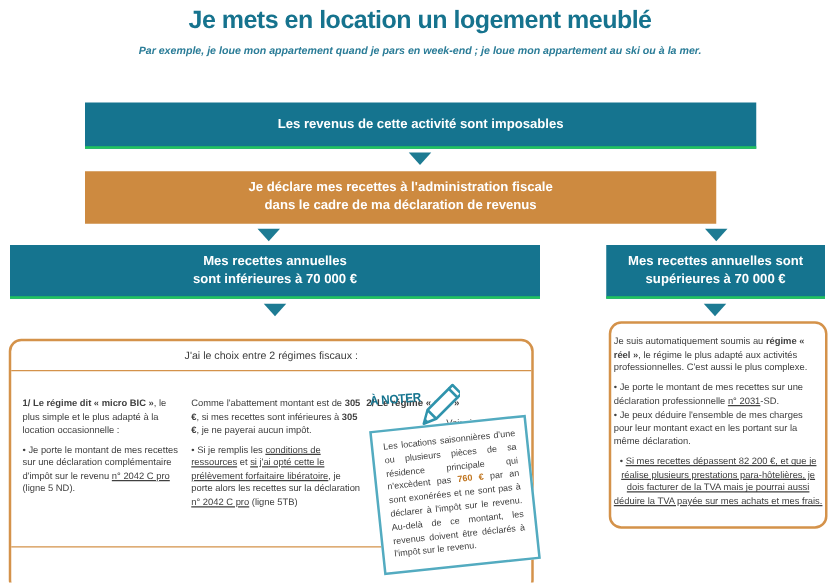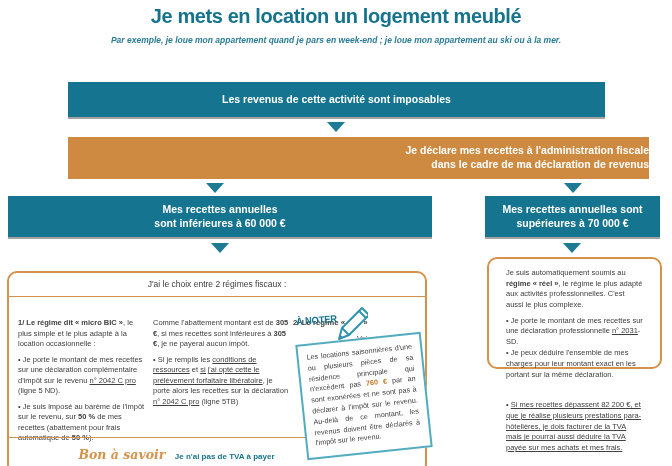--- a/index.html
+++ b/index.html
@@ -18,39 +18,39 @@
   .page-subtitle{
     position:absolute;top:35px;left:0;width:100%;text-align:center;
     font-size:8.5px;font-style:italic;color:#2a7c97;font-weight:bold;
   }
 
   .banner{
     position:absolute;box-sizing:border-box;
     display:flex;flex-direction:column;align-items:center;justify-content:center;
     color:#ffffff;font-weight:bold;font-size:10.5px;line-height:1.32;text-align:center;
   }
-  .banner.teal{background:#15748f;border-bottom:2px solid #a3a3a3;}
+  .banner.teal{background:#15748f;border-bottom:2px solid #22c55e;}
   .banner.orange{background:#cd8a40;}
   .banner1{left:68px;top:82px;width:537px;height:37px;}
-  .banner2{left:68px;top:137px;width:581px;height:42px;align-items:flex-end;}
+  .banner2{left:68px;top:137px;width:505px;height:42px;}
   .bannerL{left:8px;top:196px;width:424px;height:43px;}
   .bannerR{left:485px;top:196px;width:175px;height:43px;}
 
   .arrow-down{
     position:absolute;width:0;height:0;
     border-left:9px solid transparent;border-right:9px solid transparent;
     border-top:10px solid #1d7b93;
   }
 
   .obox{
     position:absolute;box-sizing:border-box;background:#ffffff;
     border:2px solid #d4924a;border-radius:10px;
   }
   .left-box{left:7px;top:271px;width:420px;height:203px;}
-  .right-box{left:487px;top:257px;width:175px;height:112px;padding:9px 17px;font-size:7.5px;line-height:1.42;}
+  .right-box{left:487px;top:257px;width:175px;height:166px;padding:9px 2px;font-size:7.5px;line-height:1.42;}
 
   .lb-header{position:absolute;top:6px;left:0;width:100%;text-align:center;font-size:8.5px;color:#3d3d3d;}
   .lb-divider{position:absolute;left:0;right:0;top:23px;border-top:1px solid #d4924a;}
   .lb-divider2{position:absolute;left:0;right:0;top:164px;border-top:1px solid #d4924a;}
 
   .col{position:absolute;top:31px;font-size:7.5px;line-height:1.4;color:#404040;margin-top:14px;}
   .col p{margin:0 0 5px 0;}
   .col1{left:9px;width:130px;}
   .col2{left:144px;width:136px;}
   .col3{left:284px;width:130px;}
@@ -92,73 +92,68 @@
 <div class="banner orange banner2">
   <span>Je déclare mes recettes à l'administration fiscale</span>
   <span>dans le cadre de ma déclaration de revenus</span>
 </div>
 
 <div class="arrow-down" style="left:206px;top:183px;"></div>
 <div class="arrow-down" style="left:564px;top:183px;"></div>
 
 <div class="banner teal bannerL">
   <span>Mes recettes annuelles</span>
-  <span>sont inférieures à 60 000 €</span>
+  <span>sont inférieures à 70 000 €</span>
 </div>
 <div class="banner teal bannerR">
   <span>Mes recettes annuelles sont</span>
   <span>supérieures à 70 000 €</span>
 </div>
 
 <div class="arrow-down" style="left:211px;top:243px;"></div>
 <div class="arrow-down" style="left:563px;top:243px;"></div>
 
 <div class="obox left-box">
   <div class="lb-header">J'ai le choix entre 2 régimes fiscaux :</div>
   <div class="lb-divider"></div>
 
   <div class="col col1">
     <p><span class="b">1/ Le régime dit « micro BIC »</span><span>, le plus simple et le plus adapté à la location occasionnelle :</span></p>
     <p><span>• Je porte le montant de mes recettes sur une déclaration complémentaire d'impôt sur le revenu </span><span class="u">n° 2042 C pro</span><span> (ligne 5 ND).</span></p>
-    <p><span>• Je suis imposé au barème de l'impôt sur le revenu, sur </span><span class="b">50 %</span><span> de mes recettes (abattement pour frais automatique de </span><span class="b">50 %</span><span>).</span></p>
   </div>
 
   <div class="col col2">
     <p><span>Comme l'abattement montant est de </span><span class="b">305 €</span><span>, si mes recettes sont inférieures à </span><span class="b">305 €</span><span>, je ne payerai aucun impôt.</span></p>
     <p><span>• Si je remplis les </span><span class="u">conditions de ressources</span><span> et </span><span class="u">si j'ai opté cette le prélèvement forfaitaire libératoire</span><span>, je porte alors les recettes sur la déclaration </span><span class="u">n° 2042 C pro</span><span> (ligne 5TB)</span></p>
   </div>
 
   <div class="col col3">
     <p class="c3-heading">2/ Le régime « réel »</p>
     <p class="c3-voir">
       <span>Voir ci-contre</span>
       <span class="arrows">&gt;&gt;&gt;</span>
     </p>
   </div>
 
   <div class="lb-divider2"></div>
-  <div class="bon-savoir">
-    <span class="script">Bon à savoir</span>
-    <span class="txt">Je n'ai pas de TVA à payer</span>
-  </div>
 </div>
 
 <div class="a-noter">À NOTER</div>
 
 <div class="pencil">
   <svg width="34" height="40" viewBox="0 0 34 40">
     <g fill="#ffffff" stroke="#2f93ac" stroke-width="2" stroke-linejoin="round">
       <path d="M5 35 L8 24 L25 7 L32 14 L15 31 Z"></path>
       <path d="M8 24 L15 31" fill="none"></path>
       <path d="M25 7 L28 4 L35 11 L32 14" fill="none"></path>
     </g>
     <path d="M5 35 L6.3 30.8 L9.2 33.6 Z" fill="#2f93ac"></path>
   </svg>
 </div>
 
 <div class="note"><span>Les locations saisonnières d'une ou plusieurs pièces de sa résidence principale qui n'excèdent pas </span><span class="b o">760 €</span><span> par an sont exonérées et ne sont pas à déclarer à l'impôt sur le revenu. Au-delà de ce montant, les revenus doivent être déclarés à l'impôt sur le revenu.</span></div>
 
 <div class="obox right-box">
   <p style="margin:0 0 5px 0;"><span>Je suis automatiquement soumis au </span><span class="b">régime « réel »</span><span>, le régime le plus adapté aux activités professionnelles. C'est aussi le plus complexe.</span></p>
   <p style="margin:0 0 1px 0;"><span>• Je porte le montant de mes recettes sur une déclaration professionnelle </span><span class="u">n° 2031</span><span>-SD.</span></p>
-  <p style="margin:0 0 20px 0;"><span>• Je peux déduire l'ensemble de mes charges pour leur montant exact en les portant sur la même déclaration.</span></p>
-  <p style="margin:0;"><span>• </span><span class="u">Si mes recettes dépassent 82 200 €, et que je réalise plusieurs prestations para-hôtelières, je dois facturer de la TVA mais je pourrai aussi déduire la TVA payée sur mes achats et mes frais.</span></p>
+  <p style="margin:0 0 5px 0;"><span>• Je peux déduire l'ensemble de mes charges pour leur montant exact en les portant sur la même déclaration.</span></p>
+  <p style="margin:0;text-align:center;"><span>• </span><span class="u">Si mes recettes dépassent 82 200 €, et que je réalise plusieurs prestations para-hôtelières, je dois facturer de la TVA mais je pourrai aussi déduire la TVA payée sur mes achats et mes frais.</span></p>
 </div>
 
 </body></html>

